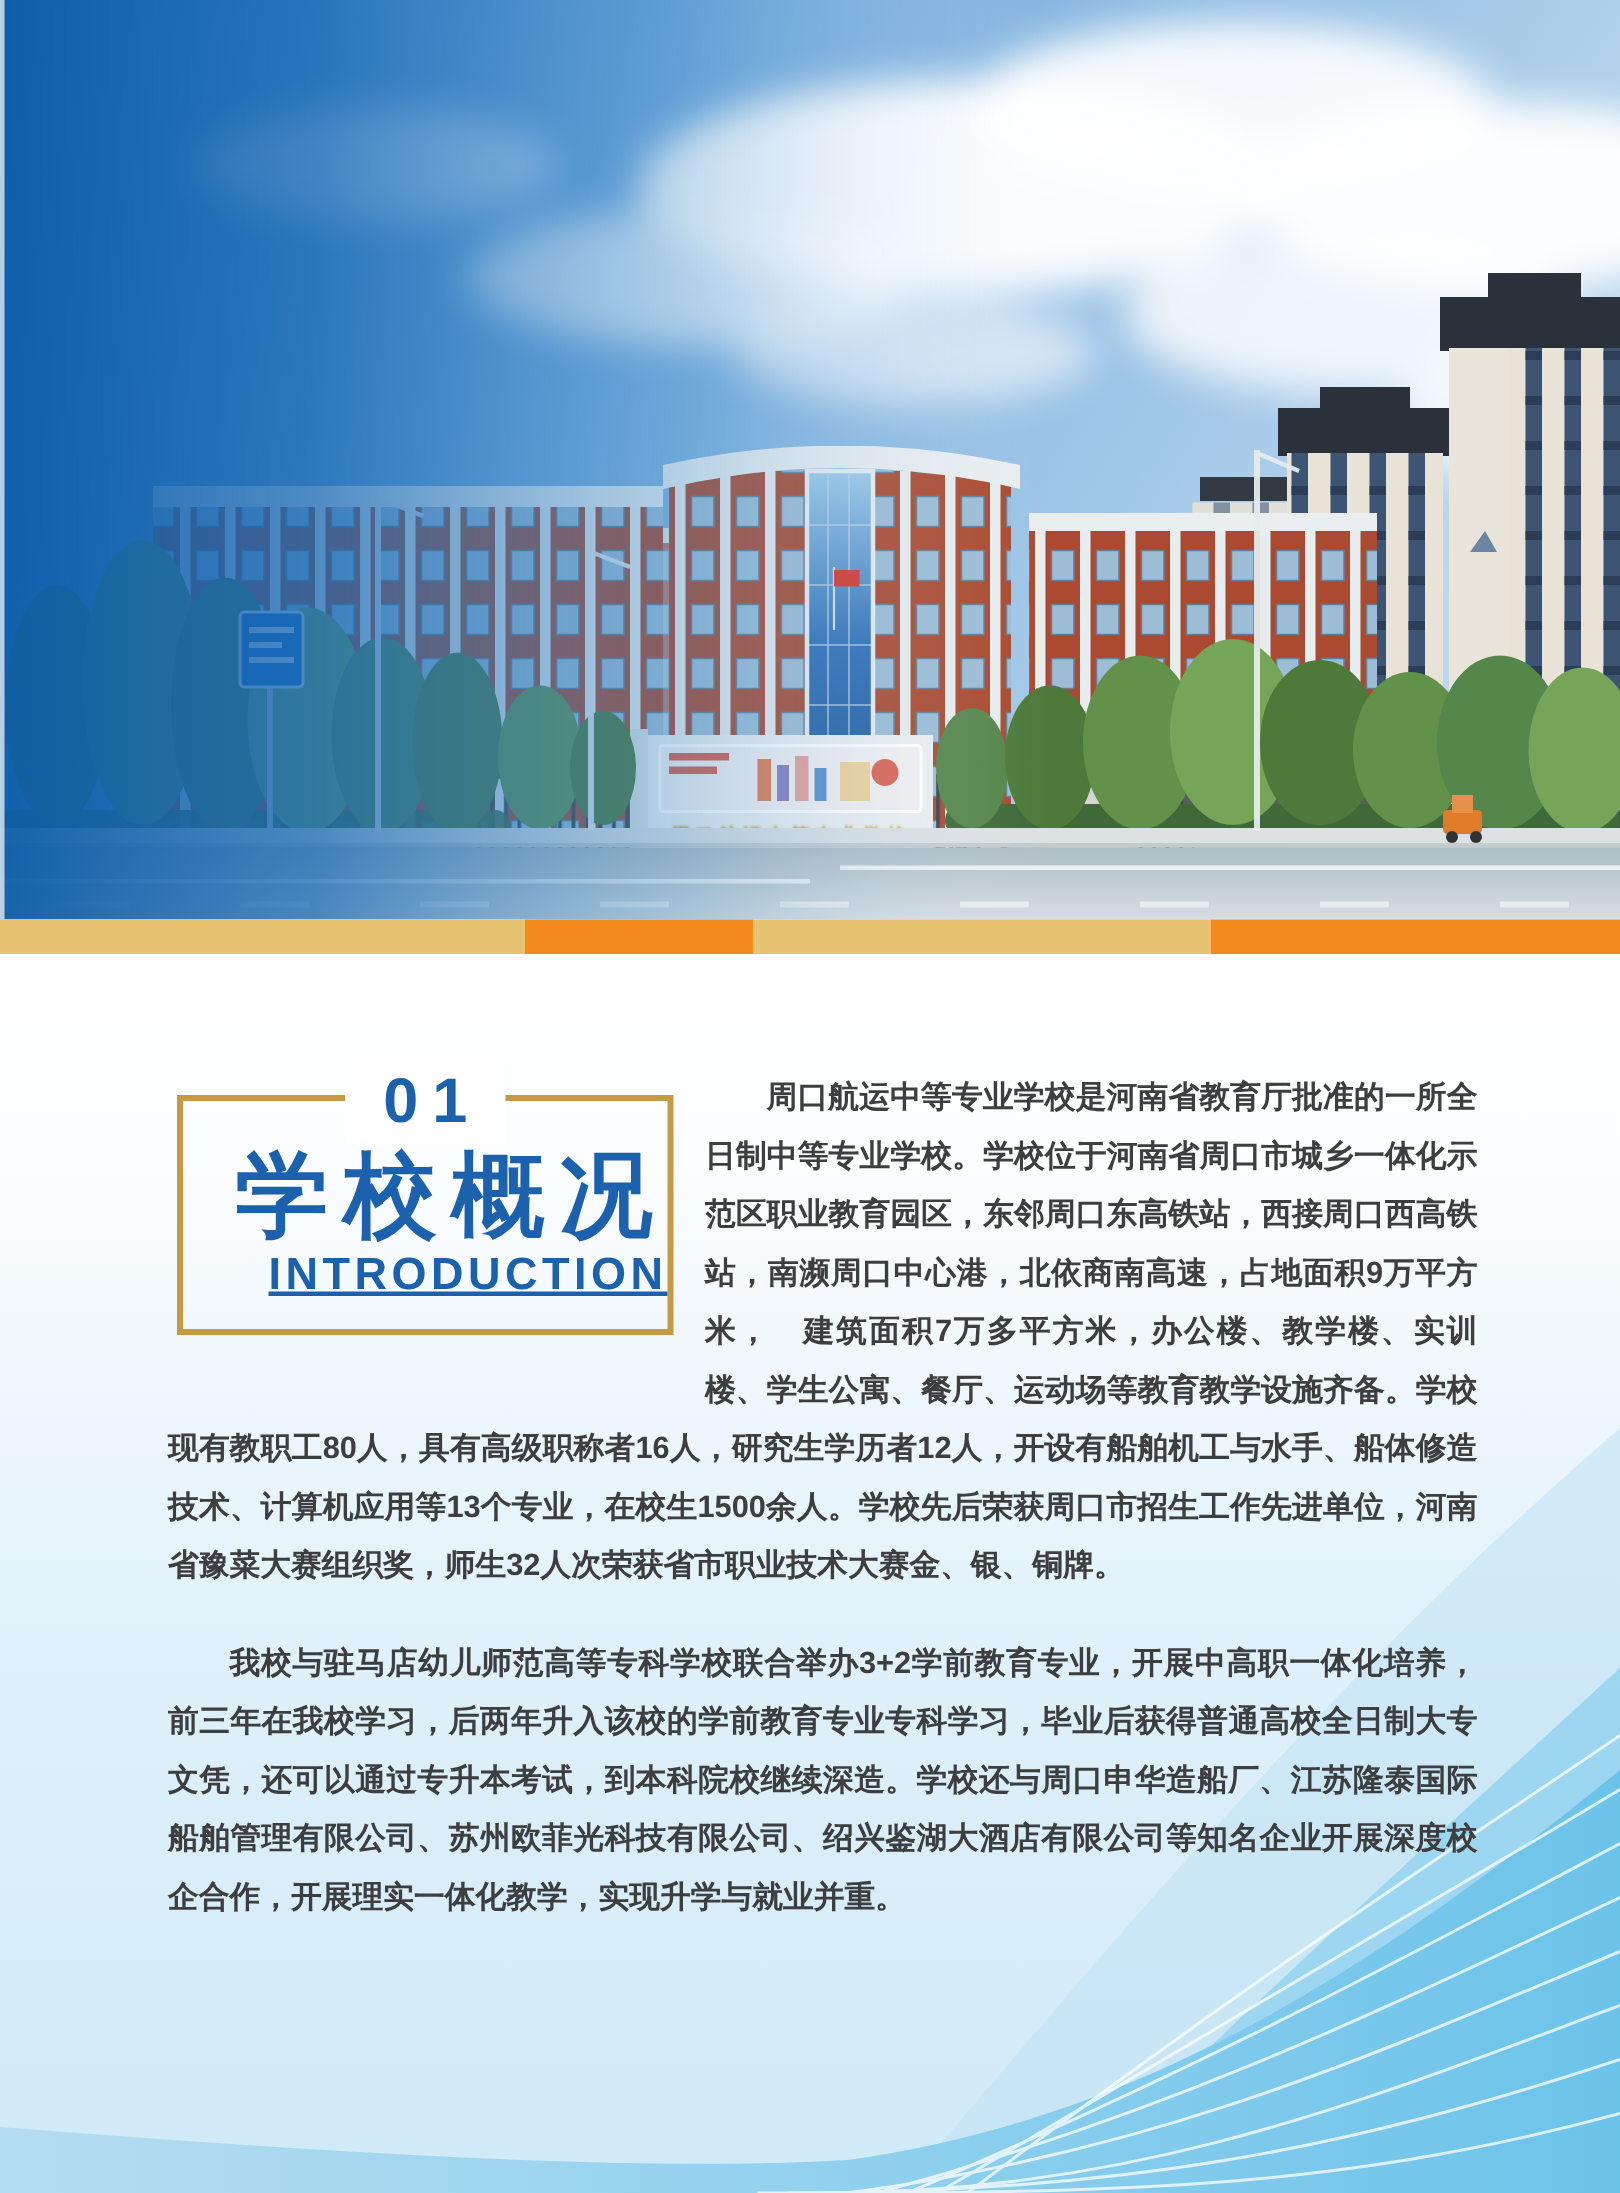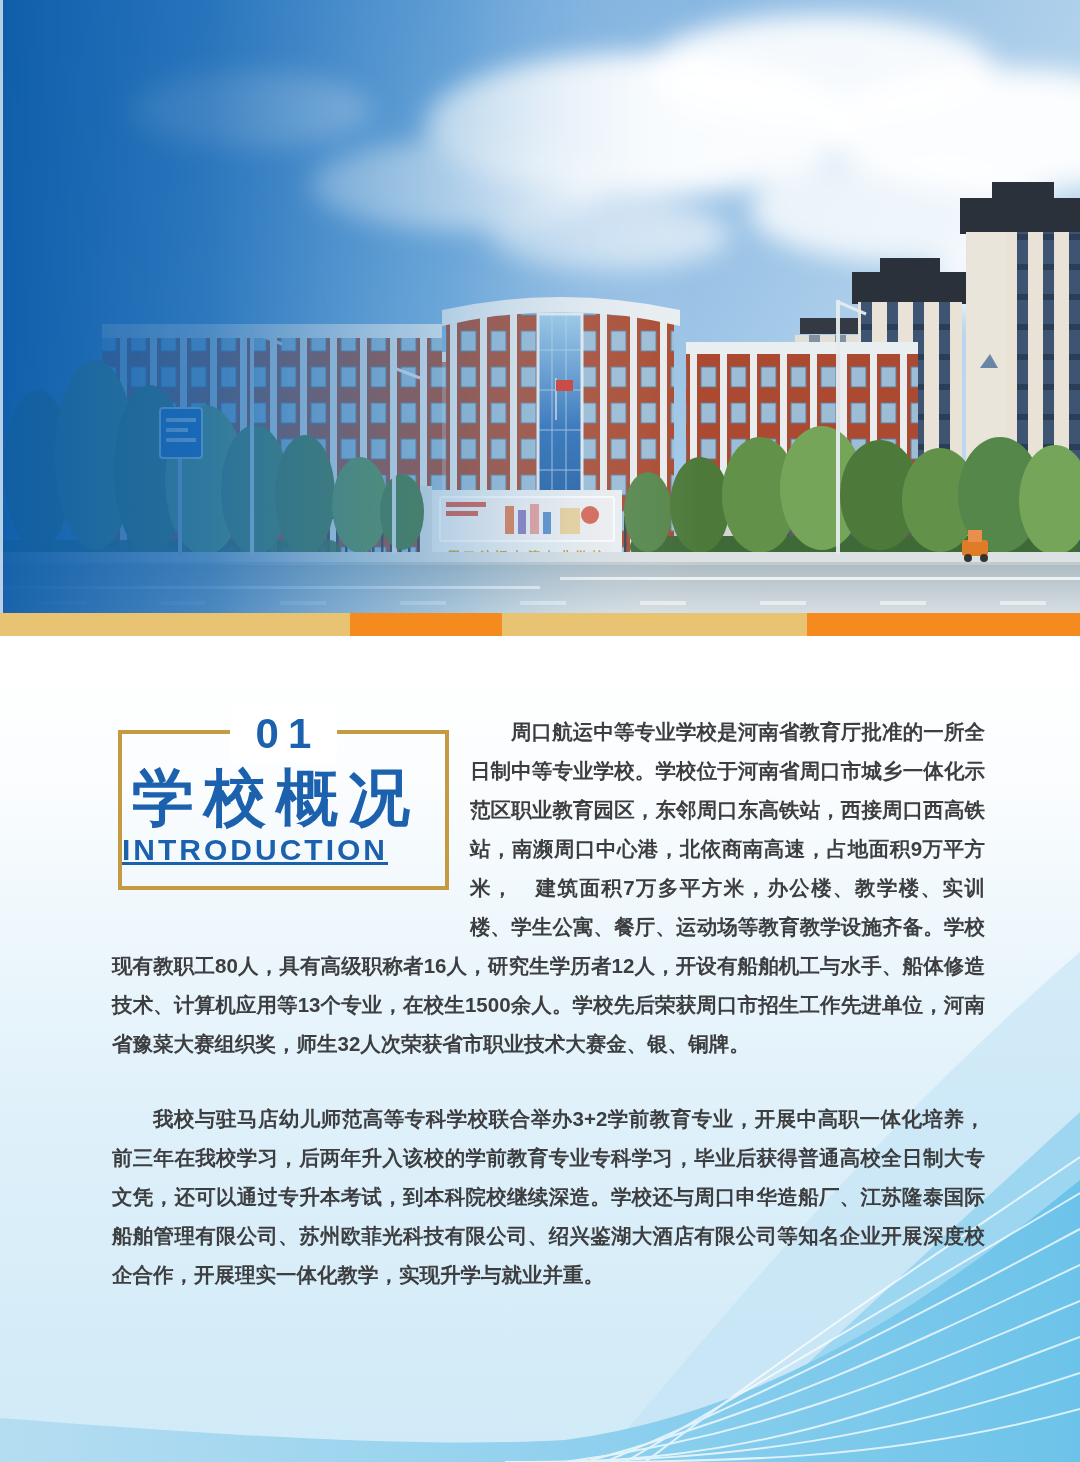--- a/index.html
+++ b/index.html
@@ -15,31 +15,31 @@
   .divider .s2{width:152px;background:#f58a1e;}
   .divider .s3{width:305px;background:#e7c372;}
   .divider .s4{flex:1;background:#f58a1e;}
   .waves{position:absolute;left:0;bottom:0;width:1080px;height:520px;z-index:1;}
   .content{
     position:absolute;top:712px;left:112px;width:873px;z-index:2;
     font-size:20.5px;line-height:39px;font-weight:600;color:#3d3e40;
     text-align:justify;
   }
   .content p{margin:0;text-indent:2em;}
-  .content p + p{margin-top:36px;}
+  .content p + p{margin-top:26px;}
   .title-float{float:left;width:358px;height:230px;margin-top:-6px;position:relative;}
   .sec-num-wrap{position:absolute;top:0;left:6px;width:331px;text-align:center;z-index:2;}
   .sec-num{
     display:inline-block;background:#ffffff;padding:0 16px;
     font-size:42px;line-height:56px;font-weight:800;color:#1c61ae;
     letter-spacing:0.22em;text-indent:0.22em;
   }
   .title-frame{
     position:absolute;top:24px;left:6px;width:331px;height:160px;
-    border:4px solid #c49a43;box-sizing:border-box;text-align:left;
+    border:4px solid #c49a43;box-sizing:border-box;text-align:right;
   }
   .sec-title{margin-top:32px;font-size:62px;line-height:64px;font-weight:900;color:#1c61ae;letter-spacing:10px;text-indent:10px;}
   .sec-sub{margin-top:5px;font-size:30px;line-height:30px;font-weight:700;color:#1c61ae;letter-spacing:3px;text-decoration:underline;}
 </style>
 </head>
 <body>
 
 <div class="page">
 
   <svg class="photo" viewBox="0 0 1080 613" width="1080" height="613" preserveAspectRatio="none" aria-hidden="true">

